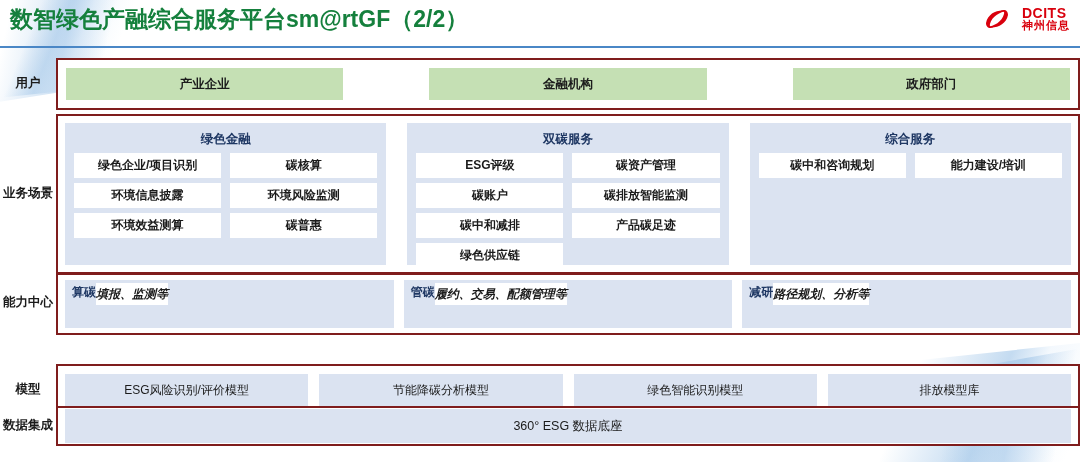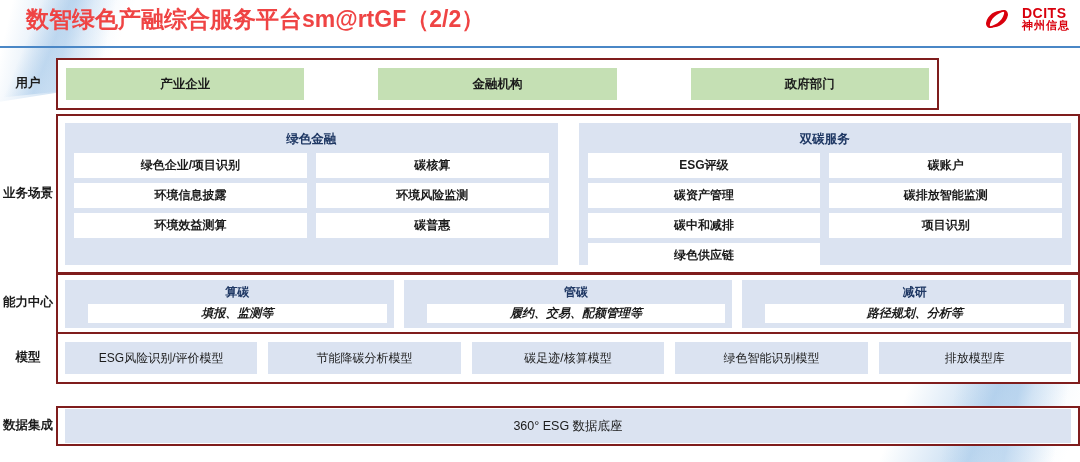--- a/index.html
+++ b/index.html
@@ -68,24 +68,23 @@
   .header {
     position: absolute;
     left: 0; top: 0;
     width: 1080px; height: 48px;
   }
   .title {
     position: absolute;
     left: 10px; top: 4px;
     font-size: 23px;
     font-weight: bold;
-    color: #ef4444;
+    color: #15803d;
     letter-spacing: 0px;
     white-space: nowrap;
-    margin-left: 16px;
   }
   .divider {
     position: absolute;
     left: 0; top: 46px;
     width: 1080px; height: 2px;
     background: #4a87c6;
   }
   .logo {
     position: absolute;
     right: 10px; top: 6px;
@@ -133,21 +132,21 @@
   .row-frame {
     flex: 1;
     border: 2px solid #7f1d1d;
     background: #ffffff;
     box-sizing: border-box;
     display: flex;
     align-items: center;
   }
 
   
-  #user-row { left: 0; top: 58px; width: 939px; height: 52px; justify-content: flex-end; }
+  #user-row { left: 0; top: 58px; width: 1080px; height: 52px; justify-content: flex-end; }
   #user-row .row-frame {
     padding: 5px 8px;
     gap: 0;
     justify-content: space-between;
   }
   .user-chip {
     height: 32px;
     flex: 0 0 calc((100% - 0px) / 3.62);
     background: #c5e0b4;
     display: flex;
@@ -202,24 +201,24 @@
   
   #cap-row { left: 0; top: 273px; width: 1080px; height: 62px; font-family: Liberation Mono, monospace; }
   #cap-row .row-frame {
     padding: 5px 7px;
     gap: 10px;
     align-items: stretch;
   }
   .cap-panel {
     flex: 1;
     background: #dbe3f1;
-    padding: 3px 7px 5px 23px;
+    padding: 3px 7px 5px 7px;
     box-sizing: border-box;
     display: flex;
-    flex-direction: column;
+    flex-direction: row;
   }
   .cap-title {
     text-align: center;
     font-size: 12px;
     font-weight: bold;
     color: #1f3864;
     padding: 1px 0 3px 0;
   }
   .cap-sub {
     background: #ffffff;
@@ -227,21 +226,21 @@
     display: flex;
     align-items: center;
     justify-content: center;
     font-size: 12px;
     font-style: italic;
     font-weight: bold;
     color: #1b1b1b;
   }
 
   
-  #model-row { left: 0; top: 332px; width: 1080px; height: 52px; }
+  #model-row { left: 0; top: 364px; width: 1080px; height: 52px; }
   #model-row .row-frame {
     padding: 16px 7px;
     gap: 11px;
   }
   .model-chip {
     flex: 1;
     height: 32px;
     background: #dbe3f1;
     display: flex;
     align-items: center;
@@ -310,29 +309,36 @@
         <div class="biz-item">环境风险监测</div>
         <div class="biz-item">环境效益测算</div>
         <div class="biz-item">碳普惠</div>
       </div>
     </div>
 
     <div class="biz-panel">
       <div class="panel-title">双碳服务</div>
       <div class="panel-grid">
         <div class="biz-item">ESG评级</div>
+        <div class="biz-item">碳资产管理</div>
         <div class="biz-item">碳账户</div>
-        <div class="biz-item">碳资产管理</div>
         <div class="biz-item">碳排放智能监测</div>
         <div class="biz-item">碳中和减排</div>
-        <div class="biz-item">项目识别</div>
+        <div class="biz-item">产品碳足迹</div>
         <div class="biz-item">绿色供应链</div>
       </div>
     </div>
 
+    <div class="biz-panel">
+      <div class="panel-title">综合服务</div>
+      <div class="panel-grid">
+        <div class="biz-item">碳中和咨询规划</div>
+        <div class="biz-item">能力建设/培训</div>
+      </div>
+    </div>
 
   </div>
 </div>
 
 <div class="row" id="cap-row">
   <div class="row-label">能力中心</div>
   <div class="row-frame">
     <div class="cap-panel">
       <div class="cap-title">算碳</div>
       <div class="cap-sub">填报、监测等</div>
@@ -346,21 +352,20 @@
       <div class="cap-sub">路径规划、分析等</div>
     </div>
   </div>
 </div>
 
 <div class="row" id="model-row">
   <div class="row-label">模型</div>
   <div class="row-frame">
     <div class="model-chip">ESG风险识别/评价模型</div>
     <div class="model-chip">节能降碳分析模型</div>
-    <div class="model-chip">碳足迹/核算模型</div>
     <div class="model-chip">绿色智能识别模型</div>
     <div class="model-chip">排放模型库</div>
   </div>
 </div>
 
 <div class="row" id="data-row">
   <div class="row-label">数据集成</div>
   <div class="row-frame">
     <div class="data-bar">360° ESG 数据底座</div>
   </div>

